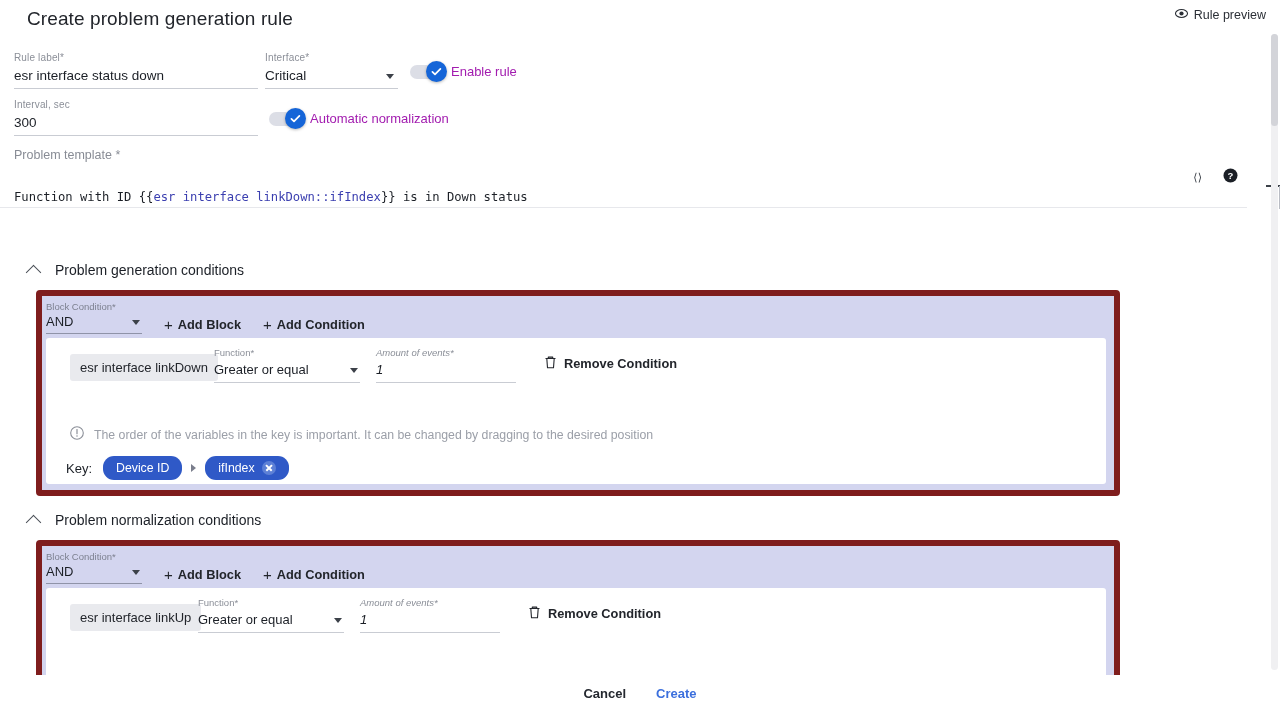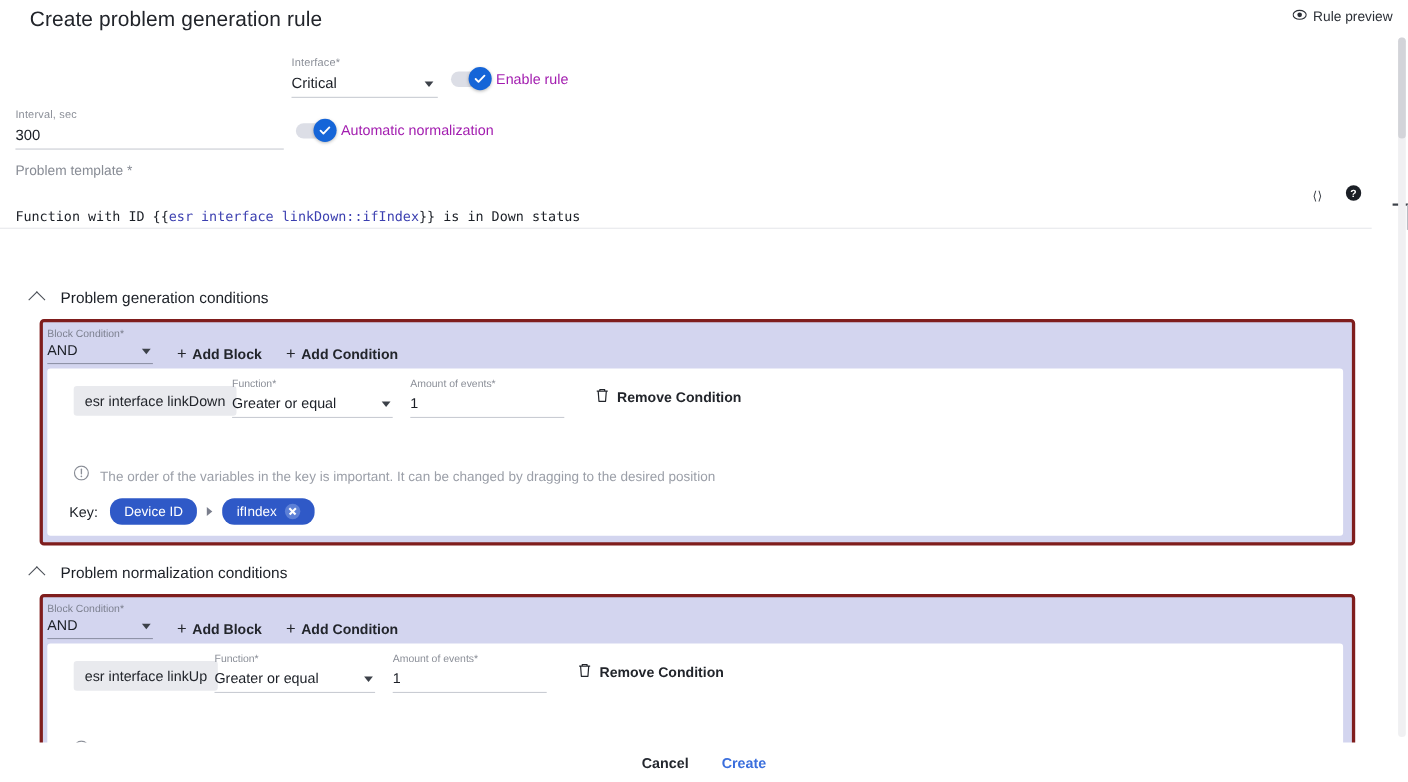--- a/index.html
+++ b/index.html
@@ -114,23 +114,23 @@
     border-top: 1.4px solid #4a4f57;
     transform: rotate(45deg);
     margin-top: 4px;
   }
   .sect-head .stitle { font-size: 14px; color: #1b1f26; }
   #sh-gen  { top: 262px; }
   #sh-norm { top: 512px; }
 
   
   .panel {
-    position: absolute; left: 36px; width: 1196px;
+    position: absolute; left: 36px; width: 1084px;
     background: #d3d5ef;
-    border: 3px solid #7f1d1d;
+    border: 6px solid #7f1d1d;
     border-radius: 4px;
   }
   #panel-gen  { top: 290px; height: 206px; }
   #panel-norm { top: 540px; height: 206px; }
 
   .panel-top {
     position: relative; height: 42px;
     display: flex; align-items: flex-end; gap: 0;
     padding: 0 0 4px 4px;
   }
@@ -170,21 +170,21 @@
     font-size: 13px; color: #22252b;
     padding: 6px 10px;
   }
   .fn-field { position: absolute; top: 4px; width: 146px; }
   .fn-field .flabel { font-size: 9.5px; color: #8b8f98; line-height:12px; }
   .fn-field .fv {
     position: relative; font-size: 13px; color: #1b1f26; line-height: 19px;
     border-bottom: 1px solid #c9ccd3; padding-bottom: 3px; padding-right: 20px;
   }
   .fn-field .caret-dn { top: 8px; right: 2px; }
-  .ev-field { position: absolute; top: 4px; width: 140px; }
+  .ev-field { position: absolute; top: 4px; width: 140px; font-style: italic; }
   .ev-field .flabel { font-size: 9.5px; color: #8b8f98; line-height:12px; }
   .ev-field .fv {
     font-size: 13px; color: #1b1f26; line-height: 19px;
     border-bottom: 1px solid #c9ccd3; padding-bottom: 3px;
   }
   .rm-cond {
     position: absolute; top: 17px;
     display: flex; align-items: center; gap: 7px;
     font-size: 12.8px; font-weight: bold; color: #22252b; cursor: pointer;
   }
@@ -253,20 +253,24 @@
   <div class="rule-preview">
     <span class="eye-ic">
       <svg width="13" height="11" viewBox="0 0 13 11">
         <ellipse cx="6.5" cy="5.5" rx="6" ry="4" fill="none" stroke="#2b2f36" stroke-width="1.1"></ellipse>
         <circle cx="6.5" cy="5.5" r="2.1" fill="#2b2f36"></circle>
       </svg>
     </span>
     <span>Rule preview</span>
   </div>
 
+  <div class="field" id="f-rulelabel">
+    <span class="flabel">Rule label*</span>
+    <span class="fvalue">esr interface status down</span>
+  </div>
 
   <div class="field sel" id="f-severity">
     <span class="flabel">Interface*</span>
     <span class="fvalue">Critical
       <span class="caret-dn"></span>
     </span>
   </div>
 
   <div class="field" id="f-interval">
     <span class="flabel">Interval, sec</span>

